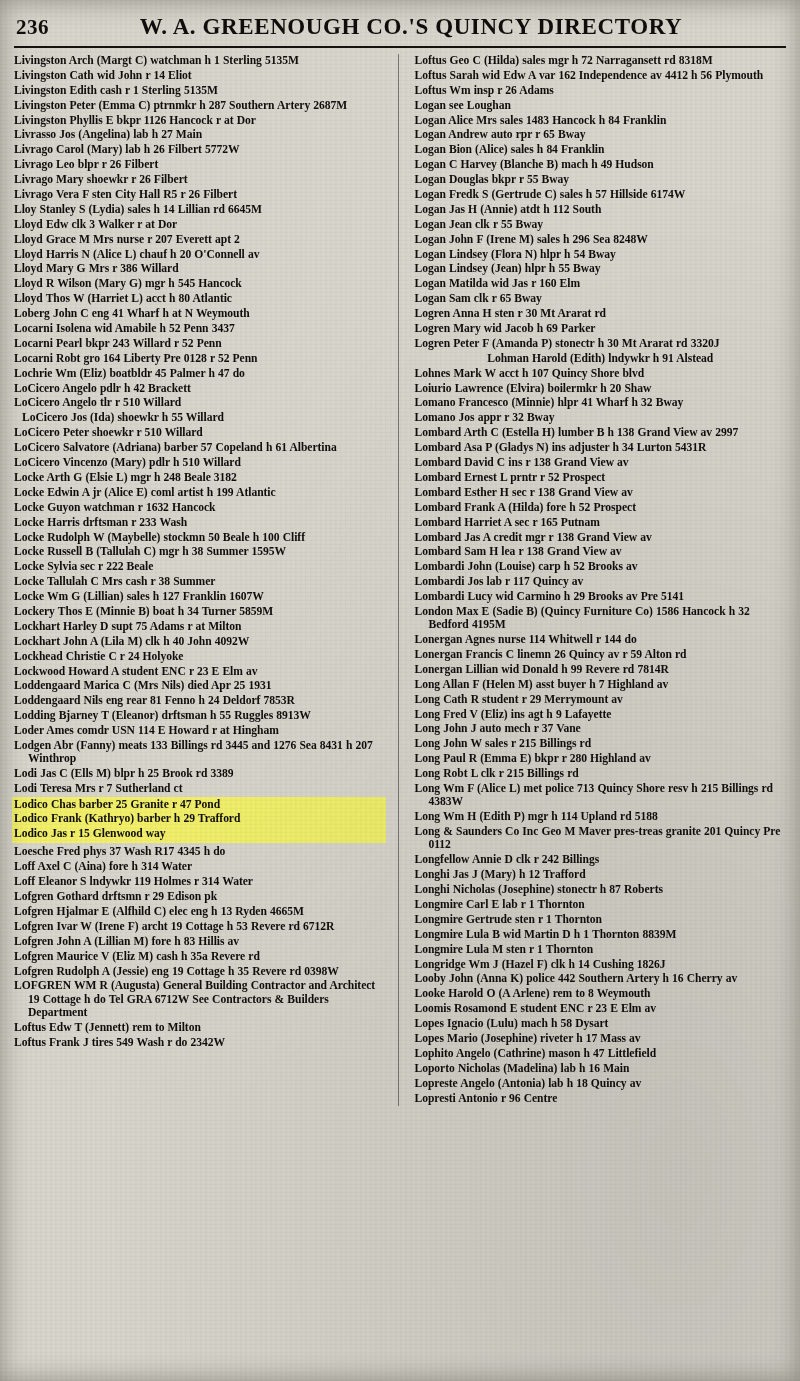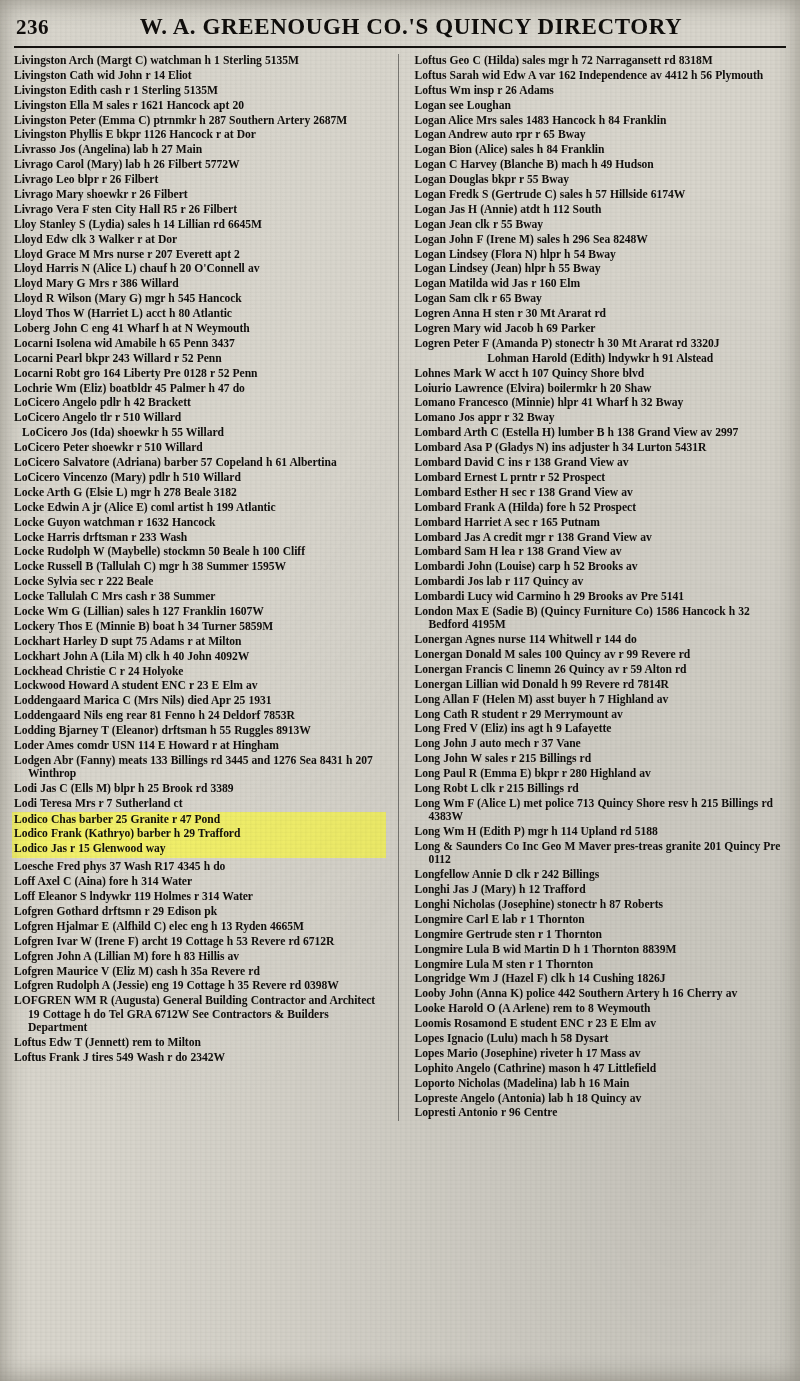--- a/index.html
+++ b/index.html
@@ -104,47 +104,46 @@
     <div class="head-title">W. A. GREENOUGH CO.'S QUINCY DIRECTORY</div>
   </header>
   <div class="rule"></div>
 
   <div class="columns">
     <div class="col left">
       <div id="left-top">
           <p class="entry" style="padding-left: 14px; text-indent: -14px;">Livingston Arch (Margt C) watchman h 1 Sterling 5135M</p>
           <p class="entry" style="padding-left: 14px; text-indent: -14px;">Livingston Cath wid John r 14 Eliot</p>
           <p class="entry" style="padding-left: 14px; text-indent: -14px;">Livingston Edith cash r 1 Sterling 5135M</p>
-          <p class="entry" style="padding-left: 14px; text-indent: -14px;">Livingston Ella M sales r 1621 Hancock apt 20</p>
           <p class="entry" style="padding-left: 14px; text-indent: -14px;">Livingston Peter (Emma C) ptrnmkr h 287 Southern Artery 2687M</p>
           <p class="entry" style="padding-left: 14px; text-indent: -14px;">Livingston Phyllis E bkpr 1126 Hancock r at Dor</p>
           <p class="entry" style="padding-left: 14px; text-indent: -14px;">Livrasso Jos (Angelina) lab h 27 Main</p>
           <p class="entry" style="padding-left: 14px; text-indent: -14px;">Livrago Carol (Mary) lab h 26 Filbert 5772W</p>
           <p class="entry" style="padding-left: 14px; text-indent: -14px;">Livrago Leo blpr r 26 Filbert</p>
           <p class="entry" style="padding-left: 14px; text-indent: -14px;">Livrago Mary shoewkr r 26 Filbert</p>
           <p class="entry" style="padding-left: 14px; text-indent: -14px;">Livrago Vera F sten City Hall R5 r 26 Filbert</p>
           <p class="entry" style="padding-left: 14px; text-indent: -14px;">Lloy Stanley S (Lydia) sales h 14 Lillian rd 6645M</p>
           <p class="entry" style="padding-left: 14px; text-indent: -14px;">Lloyd Edw clk 3 Walker r at Dor</p>
           <p class="entry" style="padding-left: 14px; text-indent: -14px;">Lloyd Grace M Mrs nurse r 207 Everett apt 2</p>
           <p class="entry" style="padding-left: 14px; text-indent: -14px;">Lloyd Harris N (Alice L) chauf h 20 O'Connell av</p>
           <p class="entry" style="padding-left: 14px; text-indent: -14px;">Lloyd Mary G Mrs r 386 Willard</p>
           <p class="entry" style="padding-left: 14px; text-indent: -14px;">Lloyd R Wilson (Mary G) mgr h 545 Hancock</p>
           <p class="entry" style="padding-left: 14px; text-indent: -14px;">Lloyd Thos W (Harriet L) acct h 80 Atlantic</p>
           <p class="entry" style="padding-left: 14px; text-indent: -14px;">Loberg John C eng 41 Wharf h at N Weymouth</p>
-          <p class="entry" style="padding-left: 14px; text-indent: -14px;">Locarni Isolena wid Amabile h 65 Penn 3437</p>
+          <p class="entry" style="padding-left: 14px; text-indent: -14px;">Locarni Isolena wid Amabile h 52 Penn 3437</p>
           <p class="entry" style="padding-left: 14px; text-indent: -14px;">Locarni Pearl bkpr 243 Willard r 52 Penn</p>
           <p class="entry" style="padding-left: 14px; text-indent: -14px;">Locarni Robt gro 164 Liberty Pre 0128 r 52 Penn</p>
           <p class="entry" style="padding-left: 14px; text-indent: -14px;">Lochrie Wm (Eliz) boatbldr 45 Palmer h 47 do</p>
           <p class="entry" style="padding-left: 14px; text-indent: -14px;">LoCicero Angelo pdlr h 42 Brackett</p>
           <p class="entry" style="padding-left: 14px; text-indent: -14px;">LoCicero Angelo tlr r 510 Willard</p>
           <p class="entry" style="padding-left: 14px; text-indent: -14px; margin-left: 8px;">LoCicero Jos (Ida) shoewkr h 55 Willard</p>
           <p class="entry" style="padding-left: 14px; text-indent: -14px;">LoCicero Peter shoewkr r 510 Willard</p>
           <p class="entry" style="padding-left: 14px; text-indent: -14px;">LoCicero Salvatore (Adriana) barber 57 Copeland h 61 Albertina</p>
           <p class="entry" style="padding-left: 14px; text-indent: -14px;">LoCicero Vincenzo (Mary) pdlr h 510 Willard</p>
-          <p class="entry" style="padding-left: 14px; text-indent: -14px;">Locke Arth G (Elsie L) mgr h 278 Beale 3182</p>
+          <p class="entry" style="padding-left: 14px; text-indent: -14px;">Locke Arth G (Elsie L) mgr h 248 Beale 3182</p>
           <p class="entry" style="padding-left: 14px; text-indent: -14px;">Locke Edwin A jr (Alice E) coml artist h 199 Atlantic</p>
           <p class="entry" style="padding-left: 14px; text-indent: -14px;">Locke Guyon watchman r 1632 Hancock</p>
           <p class="entry" style="padding-left: 14px; text-indent: -14px;">Locke Harris drftsman r 233 Wash</p>
           <p class="entry" style="padding-left: 14px; text-indent: -14px;">Locke Rudolph W (Maybelle) stockmn 50 Beale h 100 Cliff</p>
           <p class="entry" style="padding-left: 14px; text-indent: -14px;">Locke Russell B (Tallulah C) mgr h 38 Summer 1595W</p>
           <p class="entry" style="padding-left: 14px; text-indent: -14px;">Locke Sylvia sec r 222 Beale</p>
           <p class="entry" style="padding-left: 14px; text-indent: -14px;">Locke Tallulah C Mrs cash r 38 Summer</p>
           <p class="entry" style="padding-left: 14px; text-indent: -14px;">Locke Wm G (Lillian) sales h 127 Franklin 1607W</p>
           <p class="entry" style="padding-left: 14px; text-indent: -14px;">Lockery Thos E (Minnie B) boat h 34 Turner 5859M</p>
           <p class="entry" style="padding-left: 14px; text-indent: -14px;">Lockhart Harley D supt 75 Adams r at Milton</p>
@@ -215,21 +214,20 @@
           <p class="entry" style="padding-left: 14px; text-indent: -14px;">Lombard Esther H sec r 138 Grand View av</p>
           <p class="entry" style="padding-left: 14px; text-indent: -14px;">Lombard Frank A (Hilda) fore h 52 Prospect</p>
           <p class="entry" style="padding-left: 14px; text-indent: -14px;">Lombard Harriet A sec r 165 Putnam</p>
           <p class="entry" style="padding-left: 14px; text-indent: -14px;">Lombard Jas A credit mgr r 138 Grand View av</p>
           <p class="entry" style="padding-left: 14px; text-indent: -14px;">Lombard Sam H lea r 138 Grand View av</p>
           <p class="entry" style="padding-left: 14px; text-indent: -14px;">Lombardi John (Louise) carp h 52 Brooks av</p>
           <p class="entry" style="padding-left: 14px; text-indent: -14px;">Lombardi Jos lab r 117 Quincy av</p>
           <p class="entry" style="padding-left: 14px; text-indent: -14px;">Lombardi Lucy wid Carmino h 29 Brooks av Pre 5141</p>
           <p class="entry" style="padding-left: 14px; text-indent: -14px;">London Max E (Sadie B) (Quincy Furniture Co) 1586 Hancock h 32 Bedford 4195M</p>
           <p class="entry" style="padding-left: 14px; text-indent: -14px;">Lonergan Agnes nurse 114 Whitwell r 144 do</p>
-          <p class="entry" style="padding-left: 14px; text-indent: -14px;">Lonergan Donald M sales 100 Quincy av r 99 Revere rd</p>
           <p class="entry" style="padding-left: 14px; text-indent: -14px;">Lonergan Francis C linemn 26 Quincy av r 59 Alton rd</p>
           <p class="entry" style="padding-left: 14px; text-indent: -14px;">Lonergan Lillian wid Donald h 99 Revere rd 7814R</p>
           <p class="entry" style="padding-left: 14px; text-indent: -14px;">Long Allan F (Helen M) asst buyer h 7 Highland av</p>
           <p class="entry" style="padding-left: 14px; text-indent: -14px;">Long Cath R student r 29 Merrymount av</p>
           <p class="entry" style="padding-left: 14px; text-indent: -14px;">Long Fred V (Eliz) ins agt h 9 Lafayette</p>
           <p class="entry" style="padding-left: 14px; text-indent: -14px;">Long John J auto mech r 37 Vane</p>
           <p class="entry" style="padding-left: 14px; text-indent: -14px;">Long John W sales r 215 Billings rd</p>
           <p class="entry" style="padding-left: 14px; text-indent: -14px;">Long Paul R (Emma E) bkpr r 280 Highland av</p>
           <p class="entry" style="padding-left: 14px; text-indent: -14px;">Long Robt L clk r 215 Billings rd</p>
           <p class="entry" style="padding-left: 14px; text-indent: -14px;">Long Wm F (Alice L) met police 713 Quincy Shore resv h 215 Billings rd 4383W</p>

